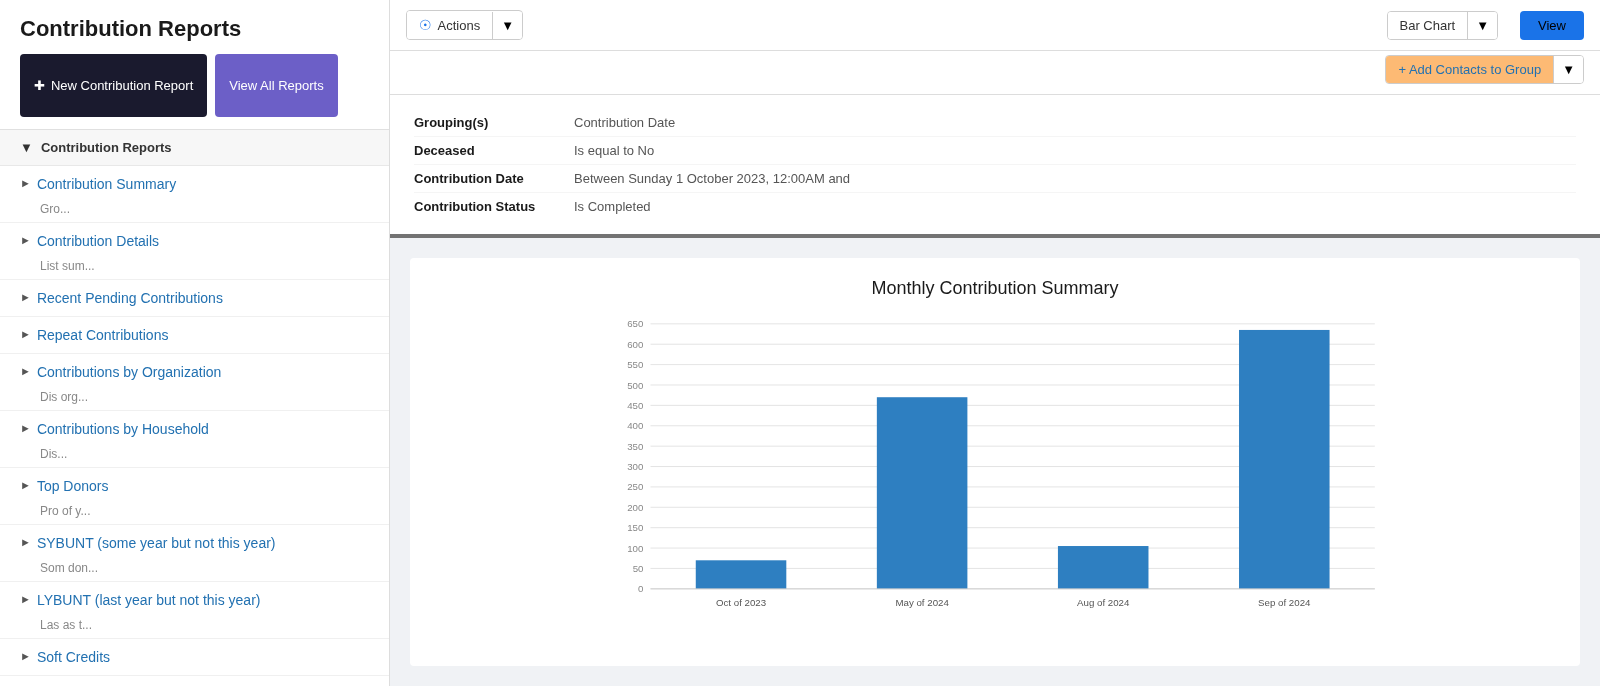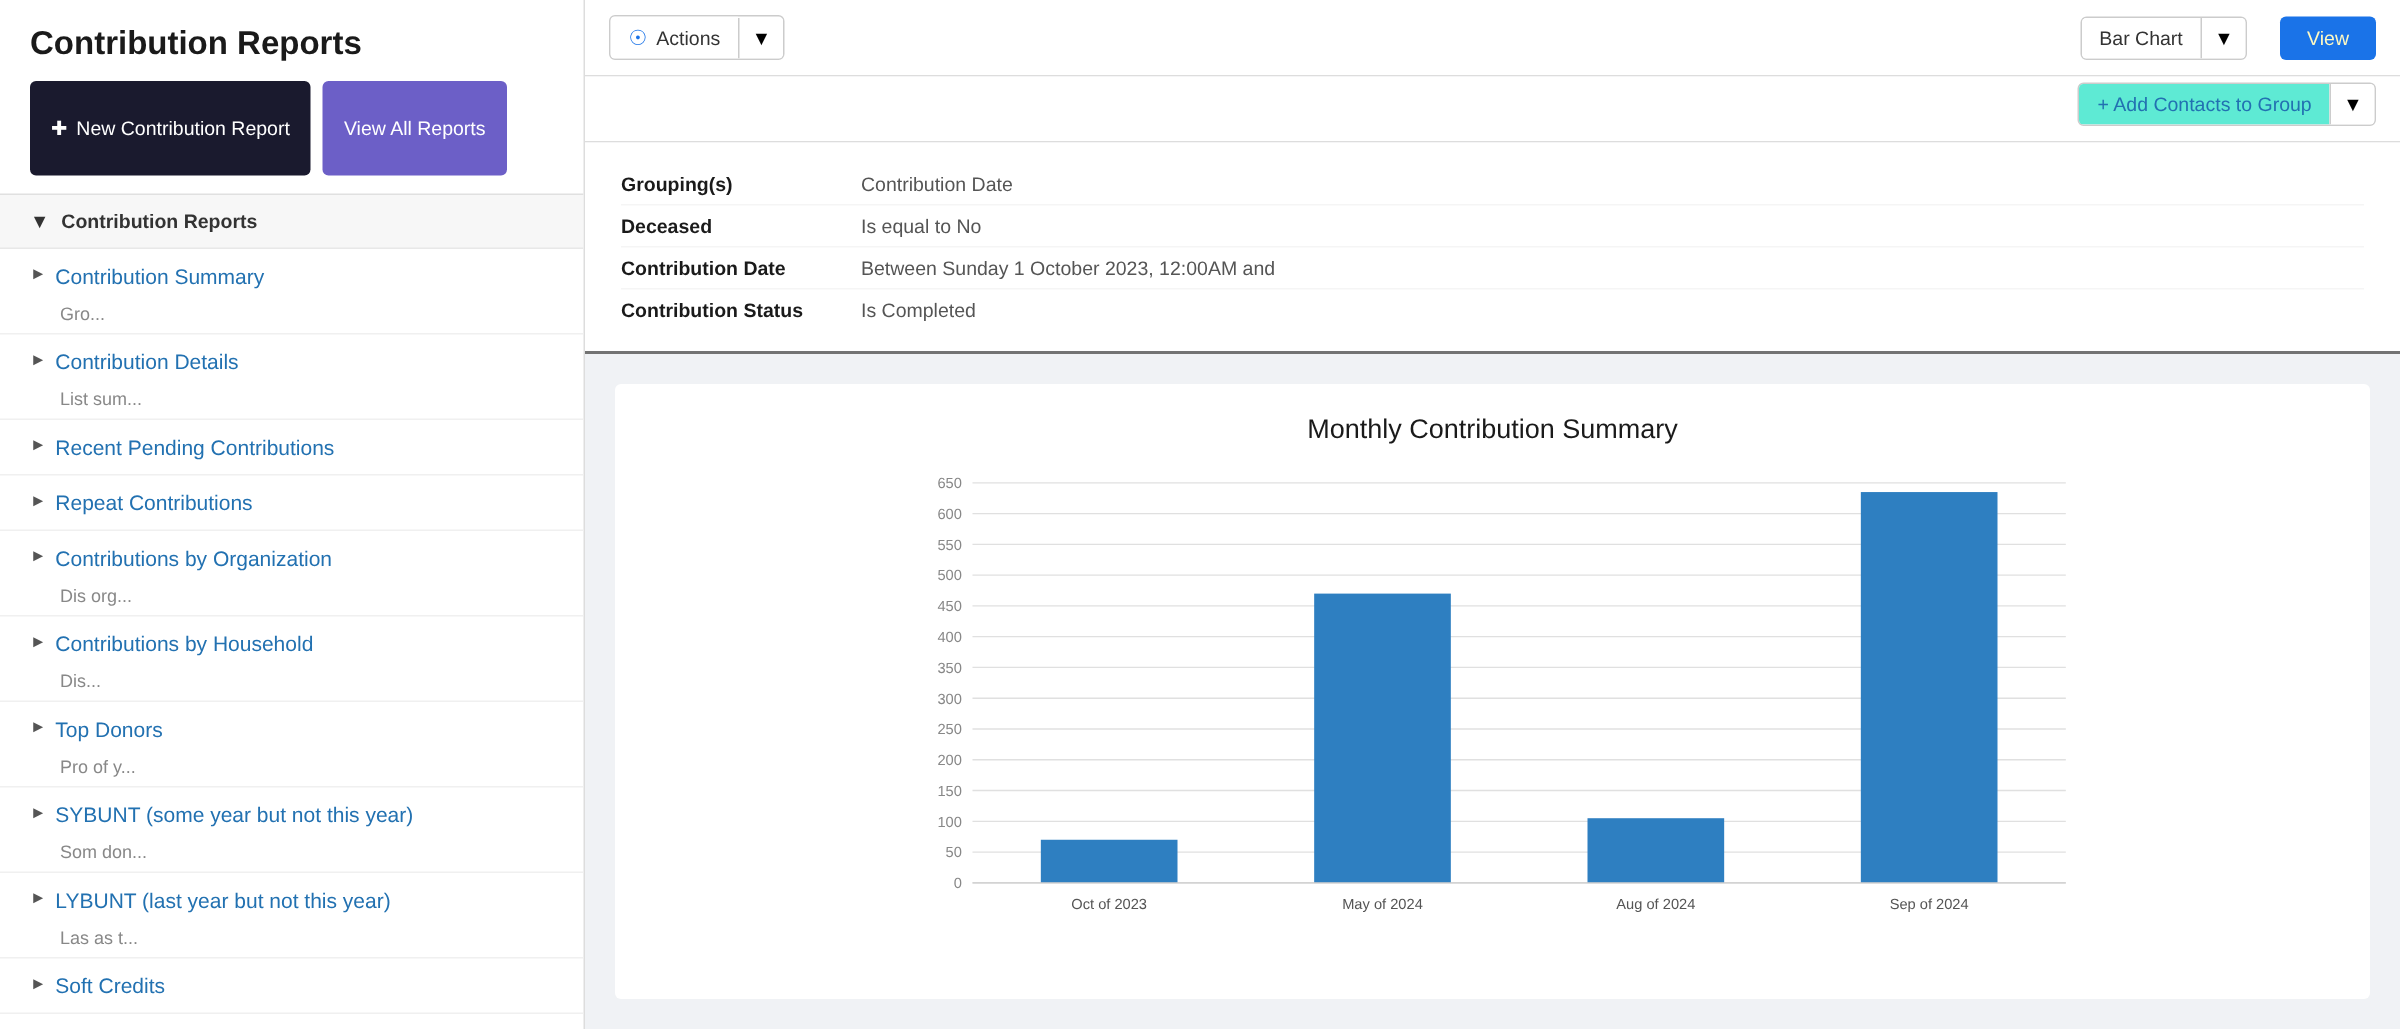--- a/index.html
+++ b/index.html
@@ -25,26 +25,26 @@
     .main { flex: 1; display: flex; flex-direction: column; overflow: hidden; background: #f0f2f5; }
     .toolbar { background: #fff; border-bottom: 1px solid #ddd; padding: 10px 16px; display: flex; align-items: center; gap: 12px; }
     .actions-select { display: flex; align-items: center; border: 1px solid #ccc; border-radius: 4px; overflow: hidden; }
     .actions-main { display: flex; align-items: center; padding: 6px 12px; gap: 6px; background: #fff; font-size: 13px; color: #333; }
     .actions-main .icon { color: #1a73e8; font-size: 14px; }
     .actions-dropdown { border-left: 1px solid #ccc; padding: 6px 8px; background: #fff; cursor: pointer; }
     .toolbar-right { margin-left: auto; display: flex; align-items: center; gap: 22px; }
     .chart-select { display: flex; align-items: center; border: 1px solid #ccc; border-radius: 4px; overflow: hidden; }
     .chart-select-main { padding: 6px 12px; font-size: 13px; color: #333; background: #fff; }
     .chart-select-btn { border-left: 1px solid #ccc; padding: 6px 8px; background: #fff; cursor: pointer; }
-    .view-btn { background: #1a73e8; color: #fef9c3; border: none; padding: 7px 18px; border-radius: 4px; cursor: pointer; font-size: 13px; font-weight: 500; }
+    .view-btn { background: #1a73e8; color: #000000; border: none; padding: 7px 18px; border-radius: 4px; cursor: pointer; font-size: 13px; font-weight: 500; }
     .add-contacts { border: 1px solid #ccc; border-radius: 4px; overflow: hidden; display: flex; align-items: center; }
-    .add-contacts-main { padding: 6px 12px; font-size: 13px; color: #2271b1; background: #5eead4; }
+    .add-contacts-main { padding: 6px 12px; font-size: 13px; color: #2271b1; background: #fdba74; }
     .add-contacts-btn { border-left: 1px solid #ccc; padding: 6px 8px; background: #fff; cursor: pointer; }
 
-    .filter-panel { background: #fff; padding: 14px 24px; border-bottom: 2px solid #737373; }
+    .filter-panel { background: #fff; padding: 14px 24px; border-bottom: 4px solid #737373; }
     .filter-row { display: flex; align-items: baseline; padding: 6px 0; border-bottom: 1px solid #f5f5f5; }
     .filter-row:last-child { border-bottom: none; }
     .filter-label { font-weight: 600; font-size: 13px; color: #1a1a1a; width: 160px; flex-shrink: 0; }
     .filter-value { color: #555; font-size: 13px; }
 
     .chart-area { flex: 1; background: #f0f2f5; padding: 20px; overflow: hidden; }
     .chart-container { background: #fff; border-radius: 4px; padding: 20px; height: 100%; }
     .chart-title { text-align: center; font-size: 18px; font-weight: 400; color: #1a1a1a; margin-bottom: 16px; }
     .chart-wrap { position: relative; height: calc(100% - 50px); }
     svg.bar-chart { width: 100%; height: 100%; }

